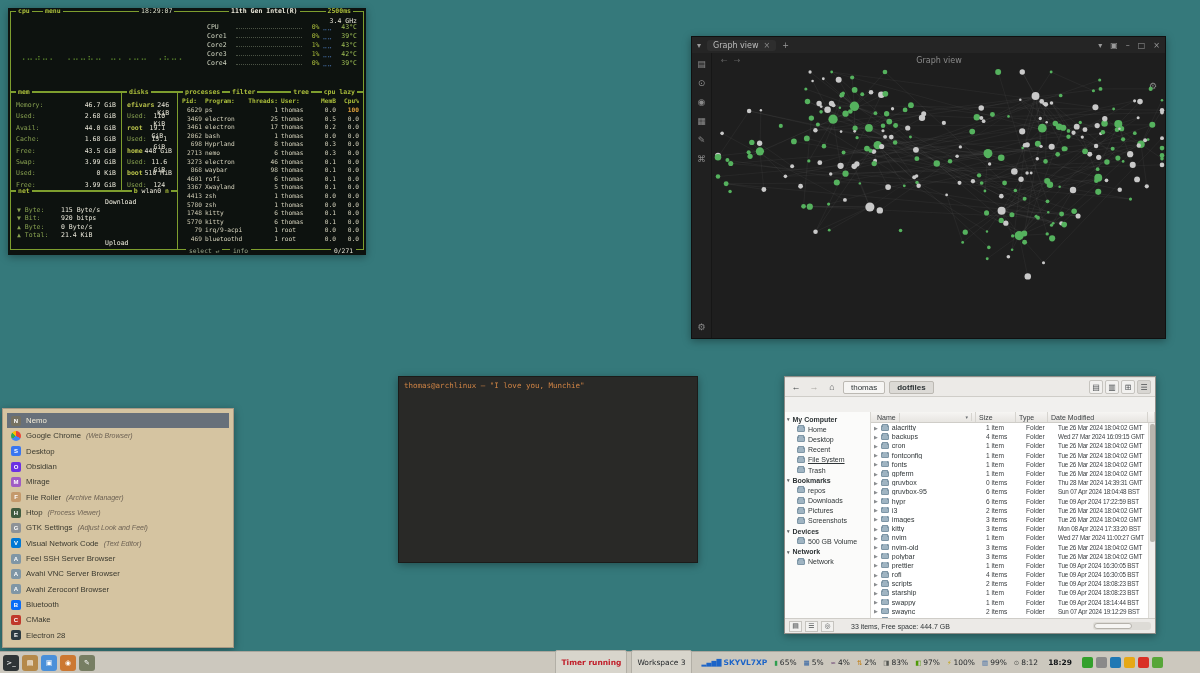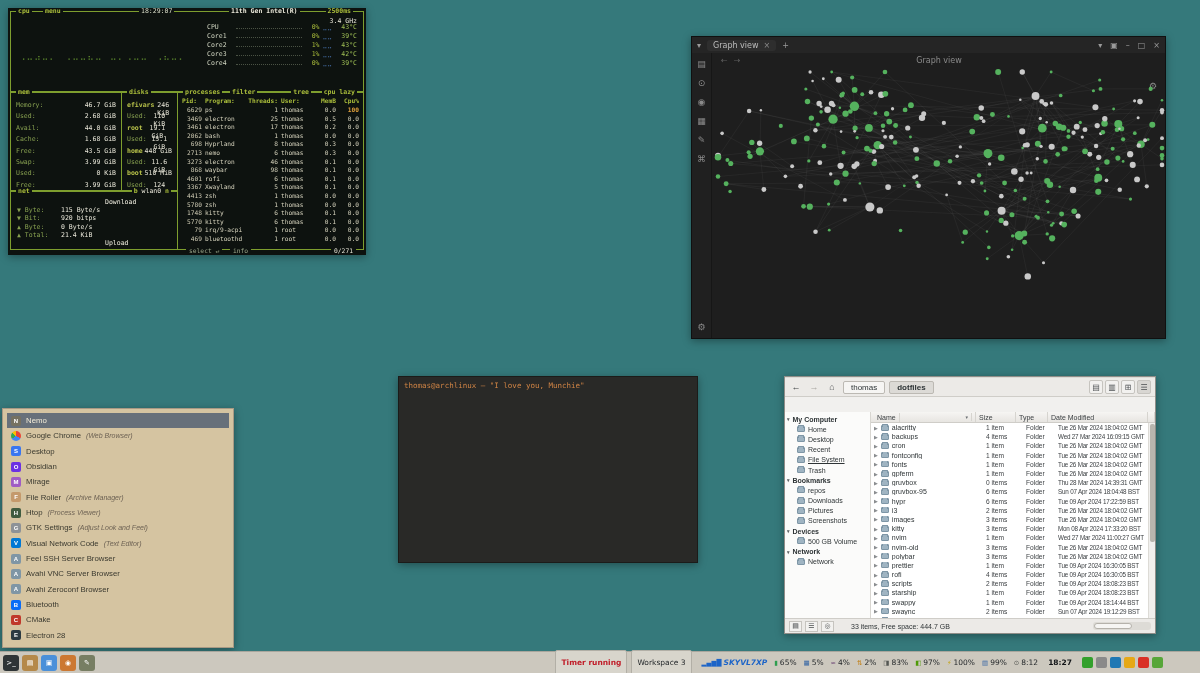--- a/index.html
+++ b/index.html
@@ -130,21 +130,21 @@
 
   
   .taskbar{position:absolute;left:0;bottom:0;width:1200px;height:22px;background:#ccc8be;border-top:1px solid #a9a69d;display:flex;align-items:center;padding:0 3px;gap:4px;font-size:7.5px;color:#1f2326;}
   .tb-launcher{width:16px;height:16px;border-radius:3px;display:flex;align-items:center;justify-content:center;color:#fff;font-size:7px;flex:none;}
   .tb-spacer{flex:1;}
   .tb-chip{background:#d8d5cc;border:1px solid #b2afa6;border-radius:2px;padding:7px 5px;white-space:nowrap;}
   .tb-timer{color:#c01c28;font-weight:bold;}
   .tb-stats{display:flex;align-items:center;gap:7px;margin-left:6px;}
   .tb-stat{display:flex;align-items:center;gap:2px;white-space:nowrap;}
   .tb-stat .ic{font-size:6.5px;}
-  .tb-net .val{color:#1c64c8;font-weight:bold;font-style:italic;}
+  .tb-net .val{color:#1c64c8;font-weight:bold;}
   .tb-clock{font-weight:bold;margin:0 6px;color:#101316;}
   .tb-tray{display:flex;gap:3px;margin-right:34px;}
   .tb-tray-ic{width:11px;height:11px;border-radius:2px;flex:none;}
 </style>
 </head>
 <body>
 
 <div id="screen">
 
   <div class="window btop">
@@ -1548,21 +1548,21 @@
         <span class="tb-stat">
           <span class="ic" style="color: rgb(52, 101, 164);">▥</span>
           <span class="val">99%</span>
         </span>
 
         <span class="tb-stat">
           <span class="ic" style="color: rgb(85, 87, 83);">⊙</span>
           <span class="val">8:12</span>
         </span>
       </span>
-    <span class="tb-clock">18:27</span>
+    <span class="tb-clock">18:29</span>
     <span class="tb-tray">
 
     <span class="tb-tray-ic" style="background-color: rgb(51, 160, 44);"></span>
         <span class="tb-tray-ic" style="background-color: rgb(138, 138, 138);"></span>
         <span class="tb-tray-ic" style="background-color: rgb(31, 120, 180);"></span>
         <span class="tb-tray-ic" style="background-color: rgb(230, 168, 23);"></span>
         <span class="tb-tray-ic" style="background-color: rgb(217, 48, 37);"></span>
         <span class="tb-tray-ic" style="background-color: rgb(87, 166, 57);"></span>
       </span>
   </div>

